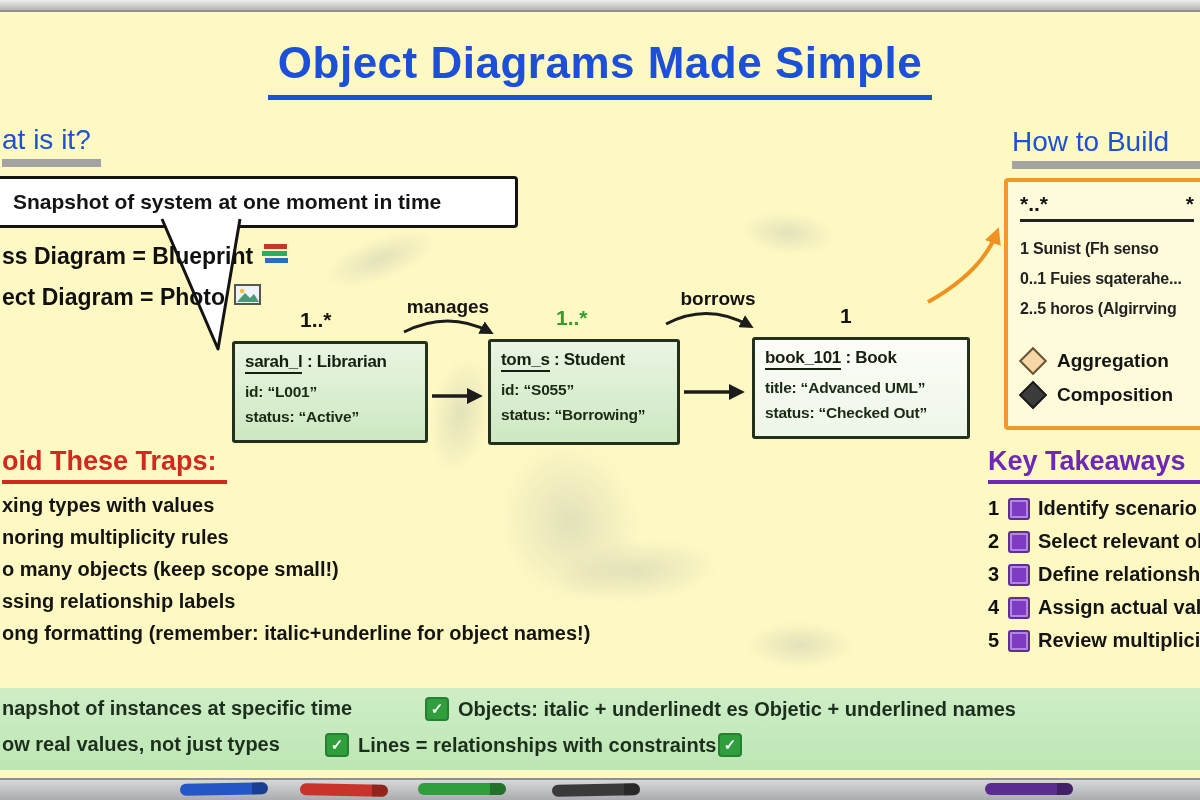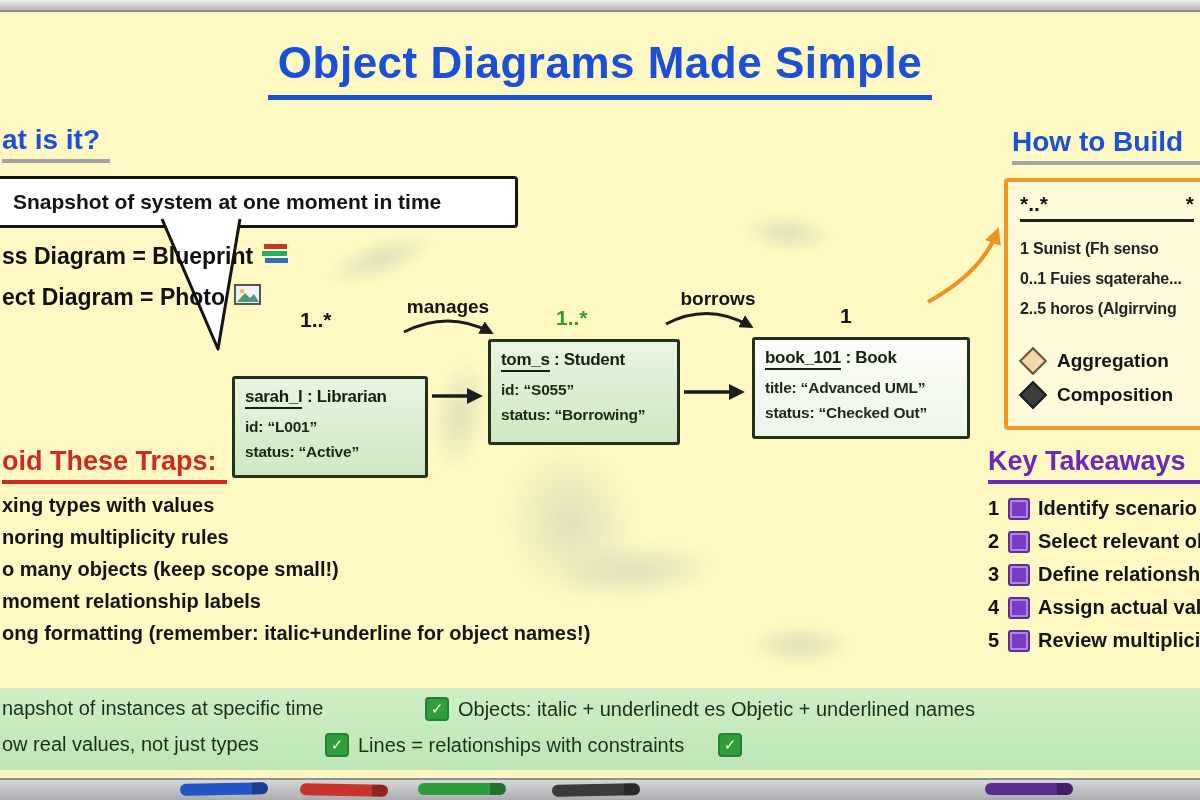--- a/index.html
+++ b/index.html
@@ -22,22 +22,22 @@
   .mk-purple{left:985px;top:783px;background:#5b2d91;}
 
   
   .smudge{position:absolute;z-index:0;filter:blur(2px);
           background:radial-gradient(ellipse at center,rgba(115,128,150,.20),rgba(115,128,150,0) 70%);}
 
   
   .title{position:absolute;left:0;right:0;top:38px;text-align:center;z-index:3;margin:0;}
   .title span{display:inline-block;font-size:44px;font-weight:700;color:#1d50d8;
               letter-spacing:.5px;border-bottom:5px solid #1d50d8;padding:0 10px 7px;}
-  .h-blue{position:absolute;font-size:28px;font-weight:700;color:#1d50d8;
-          border-bottom:4px solid #a3a3a3;padding-bottom:3px;z-index:3;white-space:nowrap;}
+  .h-blue{position:absolute;font-size:28px;font-weight:400;color:#1d50d8;
+          border-bottom:8px solid #a3a3a3;padding-bottom:3px;z-index:3;white-space:nowrap;}
   .h-red{position:absolute;left:2px;top:446px;font-size:27px;font-weight:700;color:#d2281e;
          border-bottom:4px solid #d2281e;padding:0 10px 3px 0;z-index:3;}
   .h-purple{position:absolute;left:988px;top:446px;font-size:27px;font-weight:700;color:#6d28b8;
             border-bottom:4px solid #6d28b8;padding:0 40px 3px 0;z-index:3;white-space:nowrap;}
 
   
   .bubble{position:absolute;left:-14px;top:176px;width:502px;height:46px;background:#fff;
           border:3px solid #141414;border-radius:4px;display:flex;align-items:center;
           padding-left:24px;font-size:21px;font-weight:700;z-index:1;}
   .analogy{position:absolute;left:2px;display:flex;align-items:flex-start;gap:9px;
@@ -73,21 +73,21 @@
          line-height:32px;z-index:3;white-space:nowrap;}
   .takeaways{position:absolute;left:988px;top:492px;z-index:3;}
   .tk-row{display:flex;align-items:center;height:33px;font-size:20px;font-weight:700;white-space:nowrap;}
   .tk-num{width:15px;color:#111;}
   .tk-icon{width:18px;height:18px;background:#7e3cc4;border:2px solid #5f2d93;border-radius:3px;
            margin:0 8px 0 5px;box-shadow:inset 0 0 0 2px #b287e2;flex:0 0 auto;}
 
   
   .banner{position:absolute;left:0;top:688px;width:1200px;height:82px;z-index:2;
           background:linear-gradient(180deg,#cfeec7,#bde6b4);}
-  .b-item{position:absolute;font-size:20px;font-weight:400;color:#1c2f1c;white-space:nowrap;
+  .b-item{position:absolute;font-size:20px;font-weight:700;color:#1c2f1c;white-space:nowrap;
           display:flex;align-items:flex-end;}
   .check{display:inline-flex;align-items:center;justify-content:center;width:20px;height:20px;
          background:#2f9e3c;border:2px solid #278031;border-radius:4px;color:#fff;
          font-size:15px;margin-right:9px;flex:0 0 auto;}
 
   svg.overlay{position:absolute;left:0;top:0;z-index:2;pointer-events:none;}
 </style>
 </head>
 <body>
 
@@ -147,21 +147,21 @@
     <path d="M684 392 L 740 392" fill="none" stroke="#1c1c1c" stroke-width="3.5" marker-end="url(#ah)"></path>
     <path d="M928 302 Q 982 272 997 232" fill="none" stroke="#ef9222" stroke-width="4" marker-end="url(#ah-o)"></path>
   </svg>
 
   <div class="mult" style="left:300px;top:308px;">1..*</div>
   <div class="mult mult-green" style="left:556px;top:306px;">1..*</div>
   <div class="mult" style="left:840px;top:304px;">1</div>
   <div class="linklabel" style="left:406px;top:296px;">manages</div>
   <div class="linklabel" style="left:666px;top:288px;margin-left:10px;">borrows</div>
 
-  <div class="obj obj-green" style="left:232px;top:341px;width:196px;height:102px;box-sizing:border-box;margin-top:35px;">
+  <div class="obj obj-green" style="left:232px;top:341px;width:196px;height:102px;box-sizing:border-box;">
     <div class="obj-name">
       <span class="inst">sarah_l</span><span> : Librarian</span>
     </div>
     <div class="obj-attrs">
       <div>id: “L001”</div>
       <div>status: “Active”</div>
     </div>
   </div>
 
   <div class="obj obj-green" style="left:488px;top:339px;width:192px;height:106px;box-sizing:border-box;">
@@ -207,21 +207,21 @@
         <span>Composition</span>
       </div>
     </div>
   </div>
 
   <div class="h-red">oid These Traps:</div>
   <div class="traps">
     <div>xing types with values</div>
     <div>noring multiplicity rules</div>
     <div>o many objects (keep scope small!)</div>
-    <div>moment relationship labels</div>
+    <div>ssing relationship labels</div>
     <div>ong formatting (remember: italic+underline for object names!)</div>
   </div>
 
   <div class="h-purple">Key Takeaways</div>
   <div class="takeaways">
     <div class="tk-row">
       <span class="tk-num">1</span>
       <span class="tk-icon"></span>
       <span>Identify scenario</span>
     </div>

